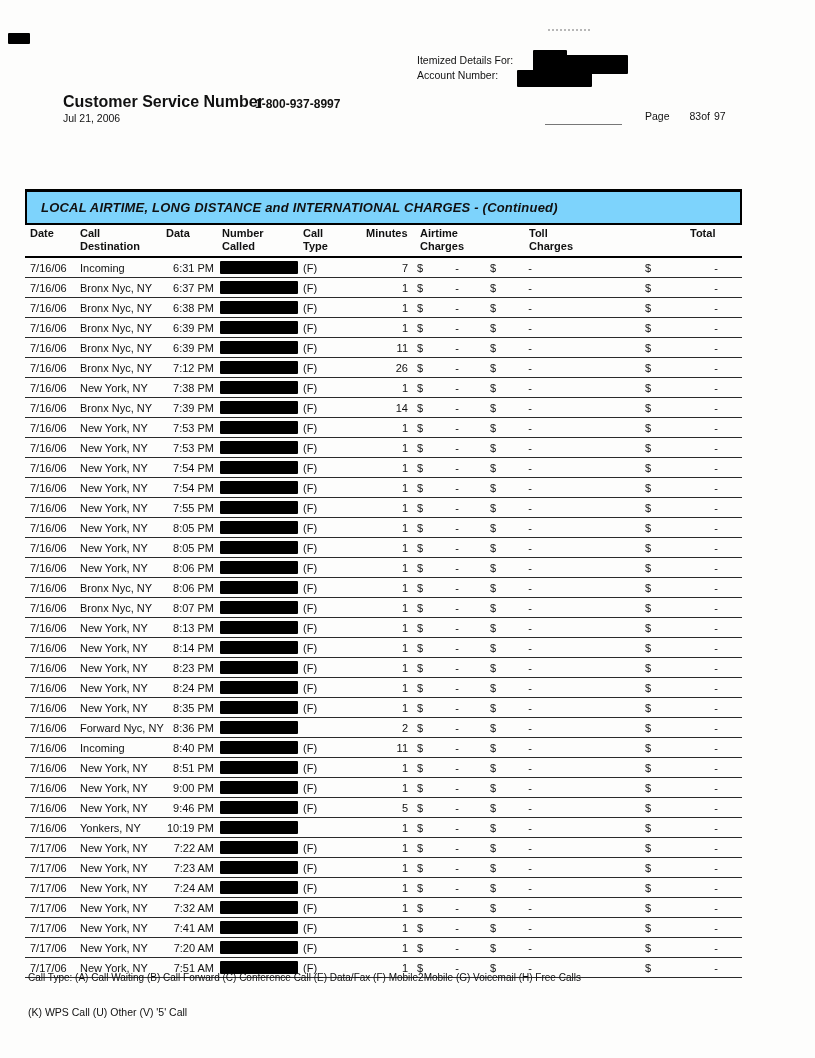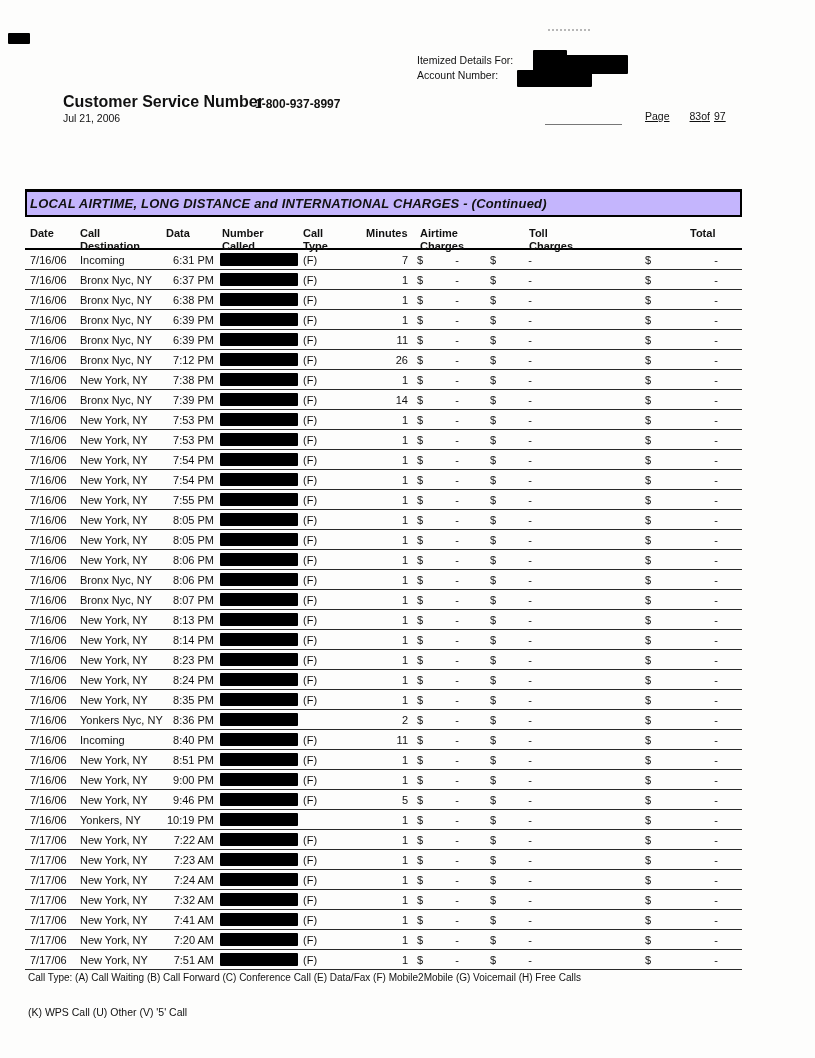--- a/index.html
+++ b/index.html
@@ -19,38 +19,38 @@
   .itemized-label{left:417px;top:54px;}
   .account-label{left:417px;top:69px;}
   .name-redact-a{left:533px;top:50px;width:34px;height:23px;}
   .name-redact-b{left:560px;top:55px;width:68px;height:19px;}
   .acct-redact{left:517px;top:70px;width:75px;height:17px;}
   .cs-label{left:63px;top:93px;font-size:16px;}
   .cs-number{left:255px;top:97px;font-size:12px;}
   .stmt-date{left:63px;top:112px;}
   .underline-mark{left:545px;top:124px;width:77px;border-top:1px solid #777;height:0;}
   .scan-dots{left:548px;top:29px;width:42px;border-top:2px dotted #9a9a9a;height:0;opacity:.7;}
-  .page-group{left:645px;top:110px;display:flex;text-decoration:underline;}
+  .page-group{left:645px;top:110px;display:flex;}
   .page-group span{display:inline-block;}
   .pg-label{margin-right:20px;}
   .pg-cur{margin-right:0;}
   .pg-of{margin-right:4px;}
 
   
   .table-wrap{left:25px;top:189px;width:717px;}
   .title-box{
     box-sizing:border-box;border:2px solid #000;border-top-width:3px;
-    height:28px;display:flex;align-items:center;padding-left:3px;
+    height:36px;display:flex;align-items:center;padding-left:14px;
     font-size:13px;font-weight:bold;font-style:italic;letter-spacing:.2px;
-    background:#c4b5fd;
+    background:#7dd3fc;
   }
   .grid{display:grid;grid-template-columns:52px 87px 56px 80px 62px 50px 68px 155px 107px;}
   .header-row{
     height:33px;border-bottom:2px solid #000;
-    font-size:11px;font-weight:bold;padding-top:10px;box-sizing:border-box;
+    font-size:11px;font-weight:bold;padding-top:2px;box-sizing:border-box;
   }
   .hcell{white-space:pre-line;line-height:13px;}
   .h-date{padding-left:5px;}
   .h-dest{padding-left:3px;}
   .h-time{padding-left:2px;}
   .h-num{padding-left:2px;}
   .h-type{padding-left:3px;}
   .h-min{padding-left:4px;}
   .h-air{padding-left:8px;}
   .h-toll{padding-left:49px;}
@@ -626,21 +626,21 @@
       <span class="cur">$</span>
       <span class="dash">-</span>
     </div>
     <div class="cell money c-total">
       <span class="cur">$</span>
       <span class="dash">-</span>
     </div>
   </div>
       <div class="grid row">
     <div class="cell c-date">7/16/06</div>
-    <div class="cell c-dest">Yonkers Nyc, NY</div>
+    <div class="cell c-dest">Forward Nyc, NY</div>
     <div class="cell c-time">8:36 PM</div>
     <div class="cell c-num">
       <div class="redact-bar"></div>
     </div>
     <div class="cell c-type"></div>
     <div class="cell c-min">2</div>
     <div class="cell money c-air">
       <span class="cur">$</span>
       <span class="dash">-</span>
     </div>

